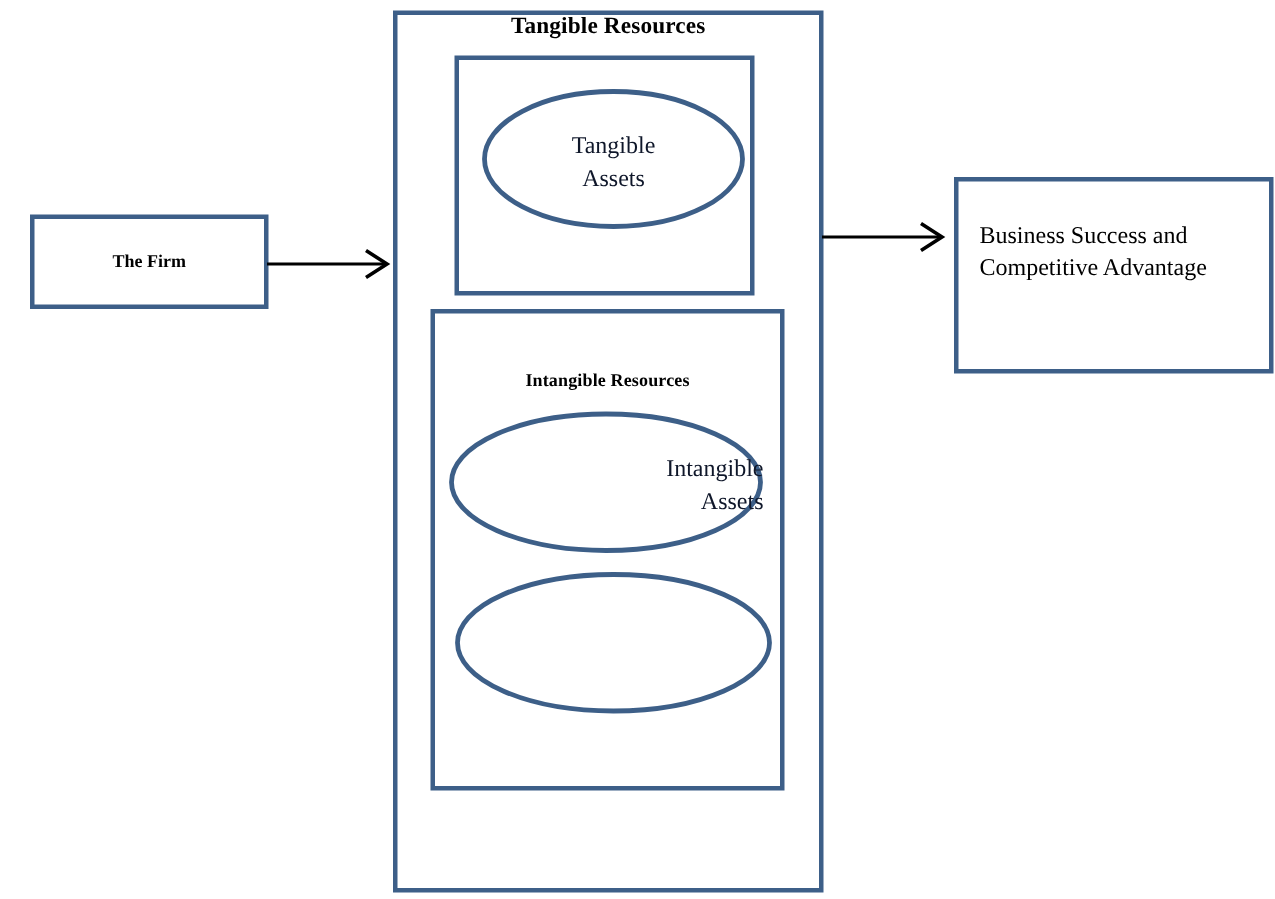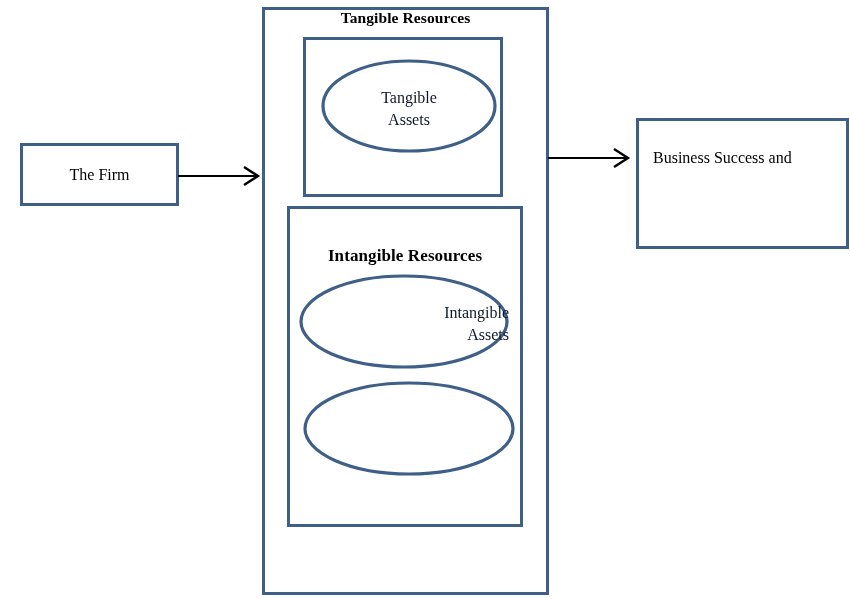--- a/index.html
+++ b/index.html
@@ -61,21 +61,21 @@
     height: 321px;
   }
 
   #intangible-title {
     position: absolute;
     left: 287px;
     top: 246px;
     width: 236px;
     text-align: center;
     font-weight: bold;
-    font-size: 17px;
+    font-size: 12px;
     color: #000000;
     letter-spacing: 0.1px;
   }
 
   
   #firm-box {
     left: 20px;
     top: 143px;
     width: 159px;
     height: 63px;
@@ -91,22 +91,23 @@
 
   .box-text-center {
     position: absolute;
     left: 0;
     top: 0;
     right: 0;
     bottom: 0;
     display: flex;
     align-items: center;
     justify-content: center;
-    font-size: 16px;
-    color: #000000;
+    font-size: 12px;
+    color: #000000;
+    font-weight: bold;
   }
 
   .box-text-left {
     position: absolute;
     left: 14px;
     top: 26px;
     right: 8px;
     font-size: 16px;
     color: #000000;
     line-height: 1.32;
@@ -198,16 +199,17 @@
   </div>
 
   <svg class="arrow-svg" id="arrow-success-svg" width="86" height="22">
     <line x1="0" y1="11" x2="78" y2="11" stroke="#000000" stroke-width="2"></line>
     <polyline points="66,2 80,11 66,20" fill="none" stroke="#000000" stroke-width="2.4" stroke-linejoin="miter" stroke-linecap="butt"></polyline>
   </svg>
 
   <div class="box" id="success-box">
     <div class="box-text-left">
       <div>Business Success and</div>
+      <div>Competitive Advantage</div>
     </div>
   </div>
 
 </div>
 
 </body></html>

